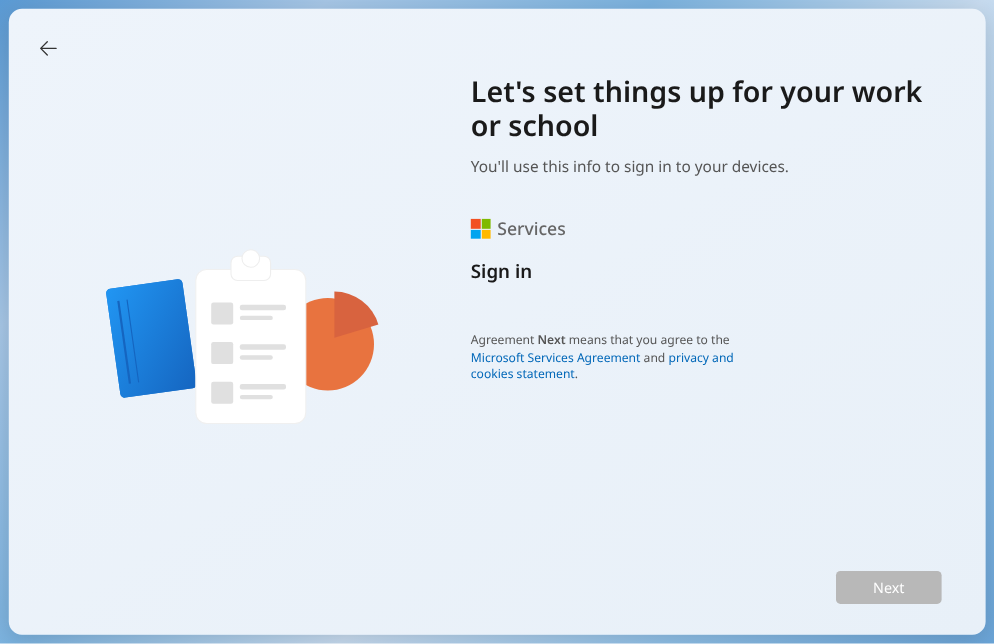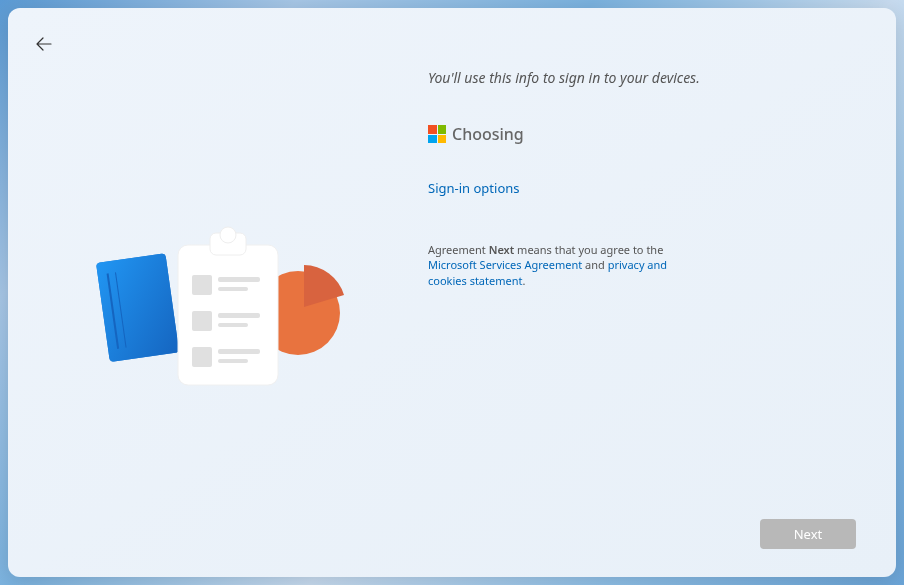--- a/index.html
+++ b/index.html
@@ -49,21 +49,20 @@
       font-size: 26px;
       font-weight: 600;
       color: #1a1a1a;
       line-height: 1.2;
       margin-bottom: 12px;
     }
     .subtitle {
       font-size: 14px;
       color: #555;
       margin-bottom: 36px;
-      font-style: italic;
     }
     .ms-brand {
       display: flex;
       align-items: center;
       gap: 6px;
       margin-bottom: 16px;
     }
     .ms-logo {
       width: 18px; height: 18px;
       display: grid;
@@ -169,37 +168,36 @@
             <rect x="40" y="96" width="30" height="4" rx="2" fill="#e0e0e0"></rect>
             <rect x="14" y="120" width="20" height="20" rx="2" fill="#e0e0e0"></rect>
             <rect x="40" y="122" width="42" height="5" rx="2" fill="#e0e0e0"></rect>
             <rect x="40" y="132" width="30" height="4" rx="2" fill="#e0e0e0"></rect>
           </g>
         </svg>
       </div>
     </div>
 
     <div class="right-pane">
+      <h1 class="title">Let's set things up for your work or school</h1>
       <p class="subtitle">You'll use this info to sign in to your devices.</p>
 
       <div class="ms-brand">
         <div class="ms-logo">
           <span></span>
             <span></span>
             <span></span>
             <span></span>
         </div>
-        <span class="ms-text">Choosing</span>
+        <span class="ms-text">Services</span>
       </div>
 
-
-
-      <div>
-        <a class="signin-options">Sign-in options</a>
-      </div>
+      <div class="signin-label">Sign in</div>
+
+
 
       <p class="legal">
         <span>Agreement </span><strong>Next</strong><span> means that you agree to the </span><a>Microsoft Services Agreement</a><span> and </span><a>privacy and cookies statement</a><span>.</span>
       </p>
     </div>
   </div>
 
   <button class="next-btn">Next</button>
 </div>
 

